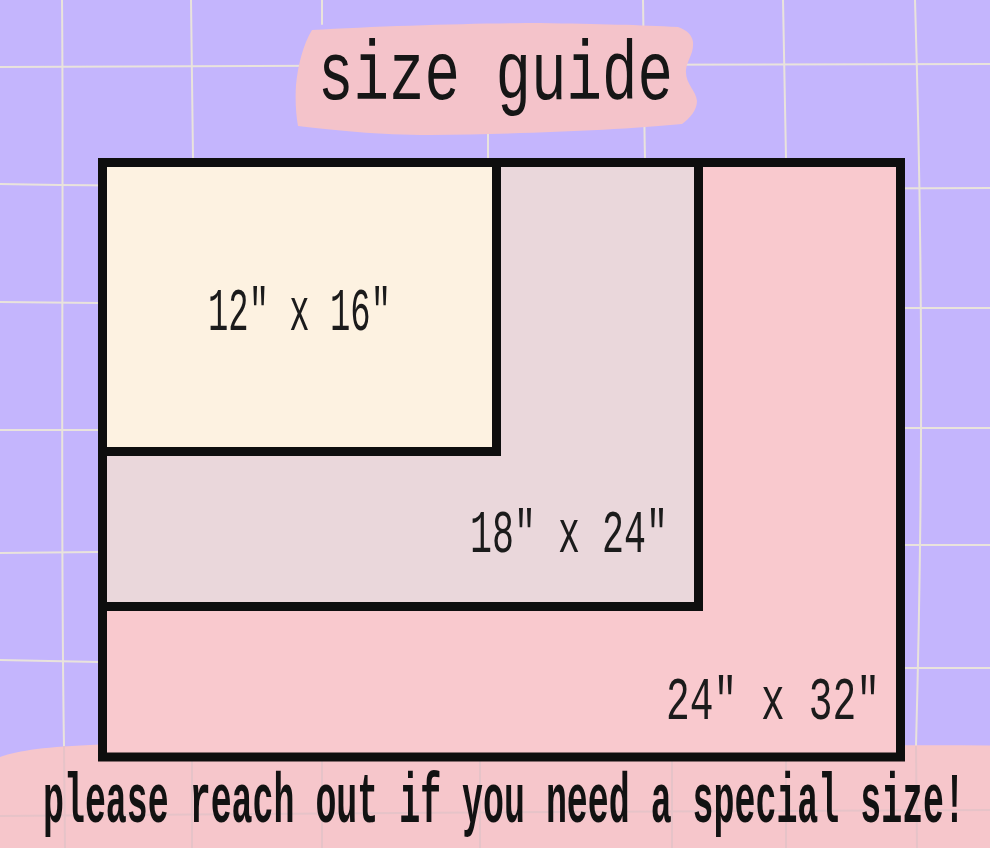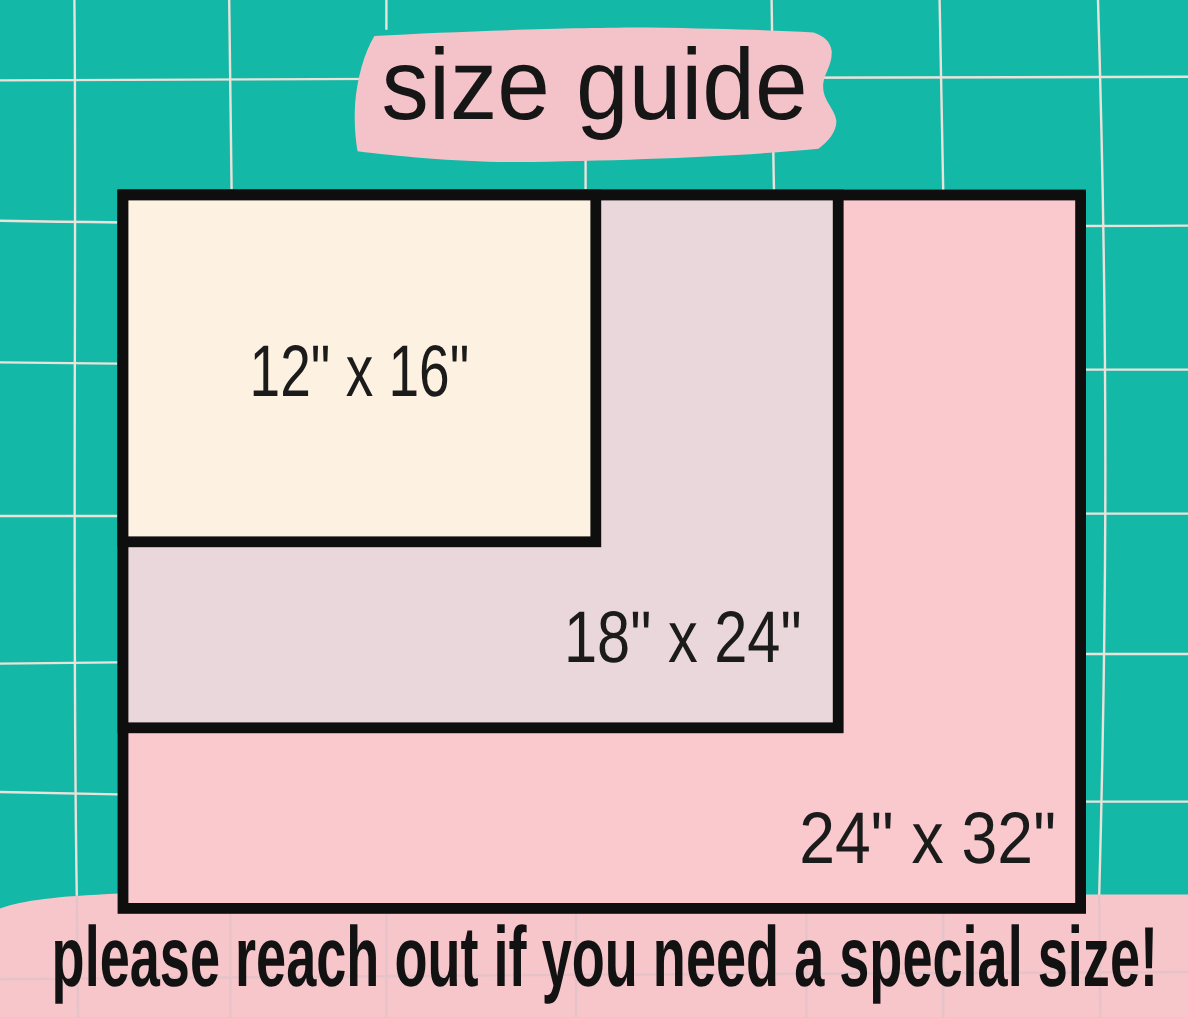--- a/index.html
+++ b/index.html
@@ -1,17 +1,17 @@
 <!DOCTYPE html>
 <html><head>
 <meta charset="utf-8">
 <style>
   html,body{margin:0;padding:0;}
-  #canvas{position:relative;width:990px;height:848px;background:#14b8a6;overflow:hidden;
-          font-family:Liberation Sans, sans-serif;}
+  #canvas{position:relative;width:990px;height:848px;background:#c4b5fd;overflow:hidden;
+          font-family:Liberation Mono, monospace;}
   svg{position:absolute;left:0;top:0;}
 </style>
 </head>
 <body>
 <div id="canvas">
 <svg width="990" height="848" viewBox="0 0 990 848">
 
   <g stroke="#e9e3dc" stroke-width="2" fill="none" stroke-linecap="round">
     <path d="M62,0 C64,200 60,500 64,746"></path>
     <path d="M191,0 C192,60 193,120 193,158"></path>

